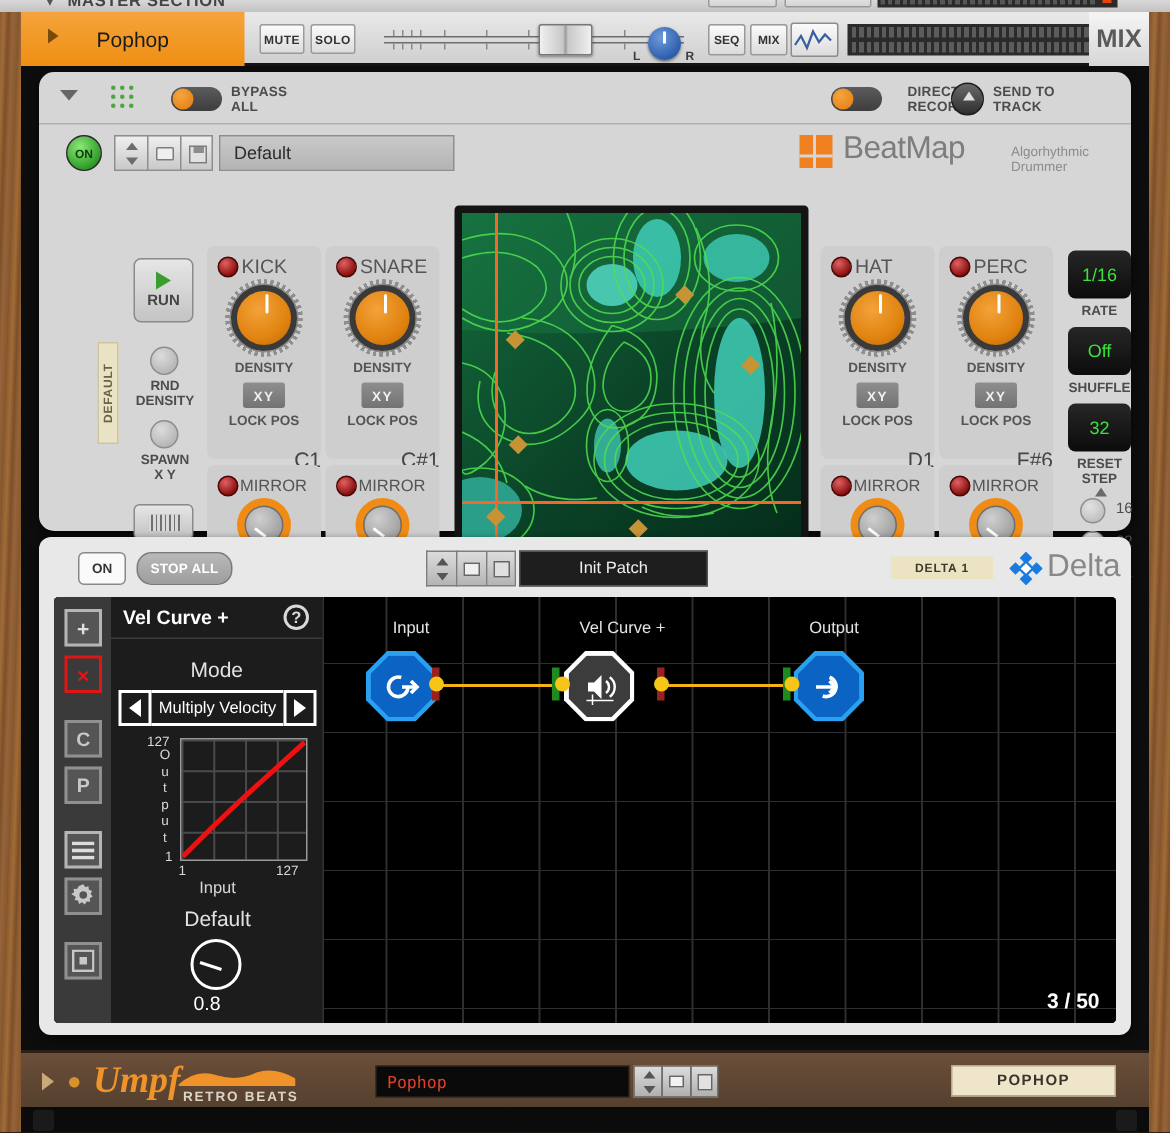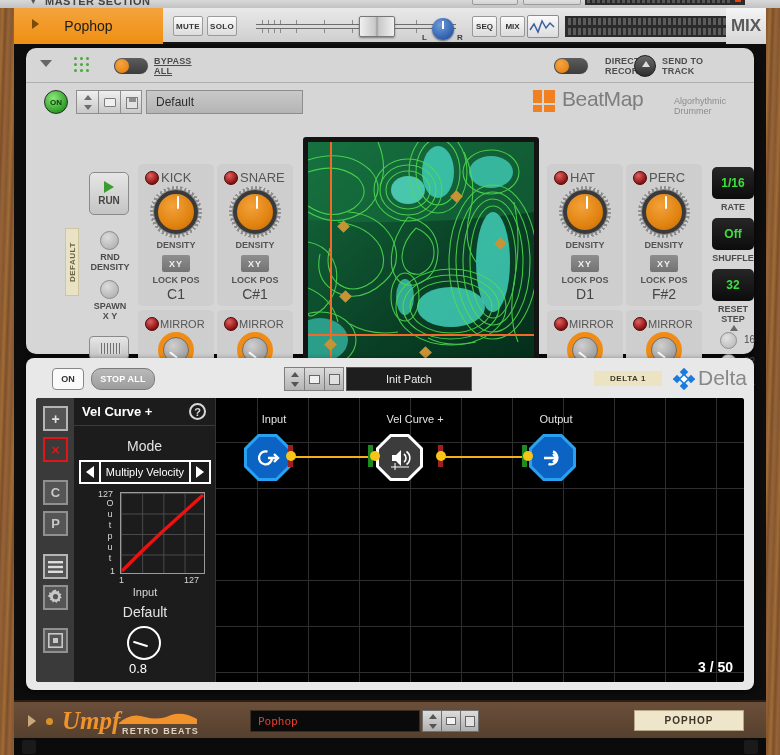--- a/index.html
+++ b/index.html
@@ -168,21 +168,21 @@
   .tgl::before {
     content:''; position:absolute; left:1px; top:1px; width:14px;height:14px;
     border-radius:50%; background:radial-gradient(circle at 38% 32%,#f6a43d,#e07c10);
   }
   .tgl-bypass { left:88px; top:10px; }
   .tgl-direct { left:528px; top:10px; }
   .lbl2 {
     position:absolute; font-size:9px; font-weight:bold; color:#4c4c4c;
     line-height:10px; letter-spacing:.2px;
   }
-  .lbl-bypass { left:128px; top:8px;text-decoration:underline; }
+  .lbl-bypass { left:128px; top:8px; }
   .lbl-direct { left:568px; top:8px;margin-left:11px; }
   .lbl-send { left:636px; top:8px; }
   .send-knob {
     position:absolute; left:608px; top:7px; width:22px;height:22px;border-radius:50%;
     background:linear-gradient(#6a6a6a,#2e2e2e);
     border:1px solid #1d1d1d;
   }
   .send-knob::after{
     content:''; position:absolute;left:7px;top:5px;width:0;height:0;
     border-bottom:6px solid #ddd;border-left:4px solid transparent;border-right:4px solid transparent;
@@ -315,21 +315,21 @@
   .sub-density { top:76px; }
   .xy-btn {
     position:absolute; left:24px; top:91px; width:28px;height:17px;
     background:linear-gradient(#8e8e8e,#737373);
     border-radius:2px;
     display:flex;align-items:center;justify-content:center;
     font-size:9px;font-weight:bold;color:#f0f0f0;letter-spacing:1px;
   }
   .sub-lock { top:111px; }
   .pad-note {
-    position:absolute; left:0; top:122px; width:76px; text-align:center;
+    position:absolute; left:0; top:134px; width:76px; text-align:right;
     font-size:14px; color:#444;
   }
   .mir-knob-wrap { position:absolute; left:20px; top:22px; width:36px;height:36px; }
   .mir-arc {
     position:absolute; inset:0; border-radius:50%;
     background:conic-gradient(from 225deg,#f08c16 0deg 270deg,transparent 270deg 360deg);
   }
   .mir-knob {
     position:absolute; left:5px; top:5px; width:26px;height:26px;border-radius:50%;
     background:radial-gradient(circle at 38% 32%,#cfcfcf,#8f8f8f);
@@ -382,21 +382,21 @@
     font-size:11px; color:#4fc24f; font-family:"DejaVu Sans Mono", monospace;
     letter-spacing:.3px;
   }
 
   
   .lcd {
     position:absolute; left:686px; width:42px; height:32px;
     background:linear-gradient(#262626,#0c0c0c);
     border-radius:5px;
     display:flex;align-items:center;justify-content:center;
-    font-size:12px; color:#3ee03e;font-weight:bold;
+    font-size:12px; color:#3ee03e;
   }
   .lcd-rate { top:119px; } .lcd-shuf { top:170px; } .lcd-reset { top:221px; }
   .lcd-cap {
     position:absolute; left:672px; width:70px; text-align:center;
     font-size:9px; font-weight:bold; color:#4c4c4c; line-height:10px;
   }
   .cap-rate { top:154px; } .cap-shuf { top:205px; } .cap-reset { top:256px; }
   .up-arrow {
     position:absolute; left:704px; top:277px; width:0;height:0;
     border-bottom:6px solid #6a6a6a; border-left:4px solid transparent;border-right:4px solid transparent;
@@ -818,21 +818,21 @@
   </div>
 
   <div class="pad" style="left:600px;top:116px">
     <div class="pad-led"></div>
     <div class="pad-title">PERC</div>
     <div class="knob-ring"></div>
     <div class="big-knob"></div>
     <div class="pad-sub sub-density">DENSITY</div>
     <div class="xy-btn">XY</div>
     <div class="pad-sub sub-lock">LOCK POS</div>
-    <div class="pad-note">F#2</div>
+    <div class="pad-note">F#6</div>
   </div>
 
   <div class="pad mir" style="left:112px;top:262px">
     <div class="pad-led"></div>
     <div class="pad-title small">MIRROR</div>
     <div class="mir-knob-wrap">
       <div class="mir-arc"></div>
       <div class="mir-knob"></div>
     </div>
     <div class="mir-off">OFF</div>

